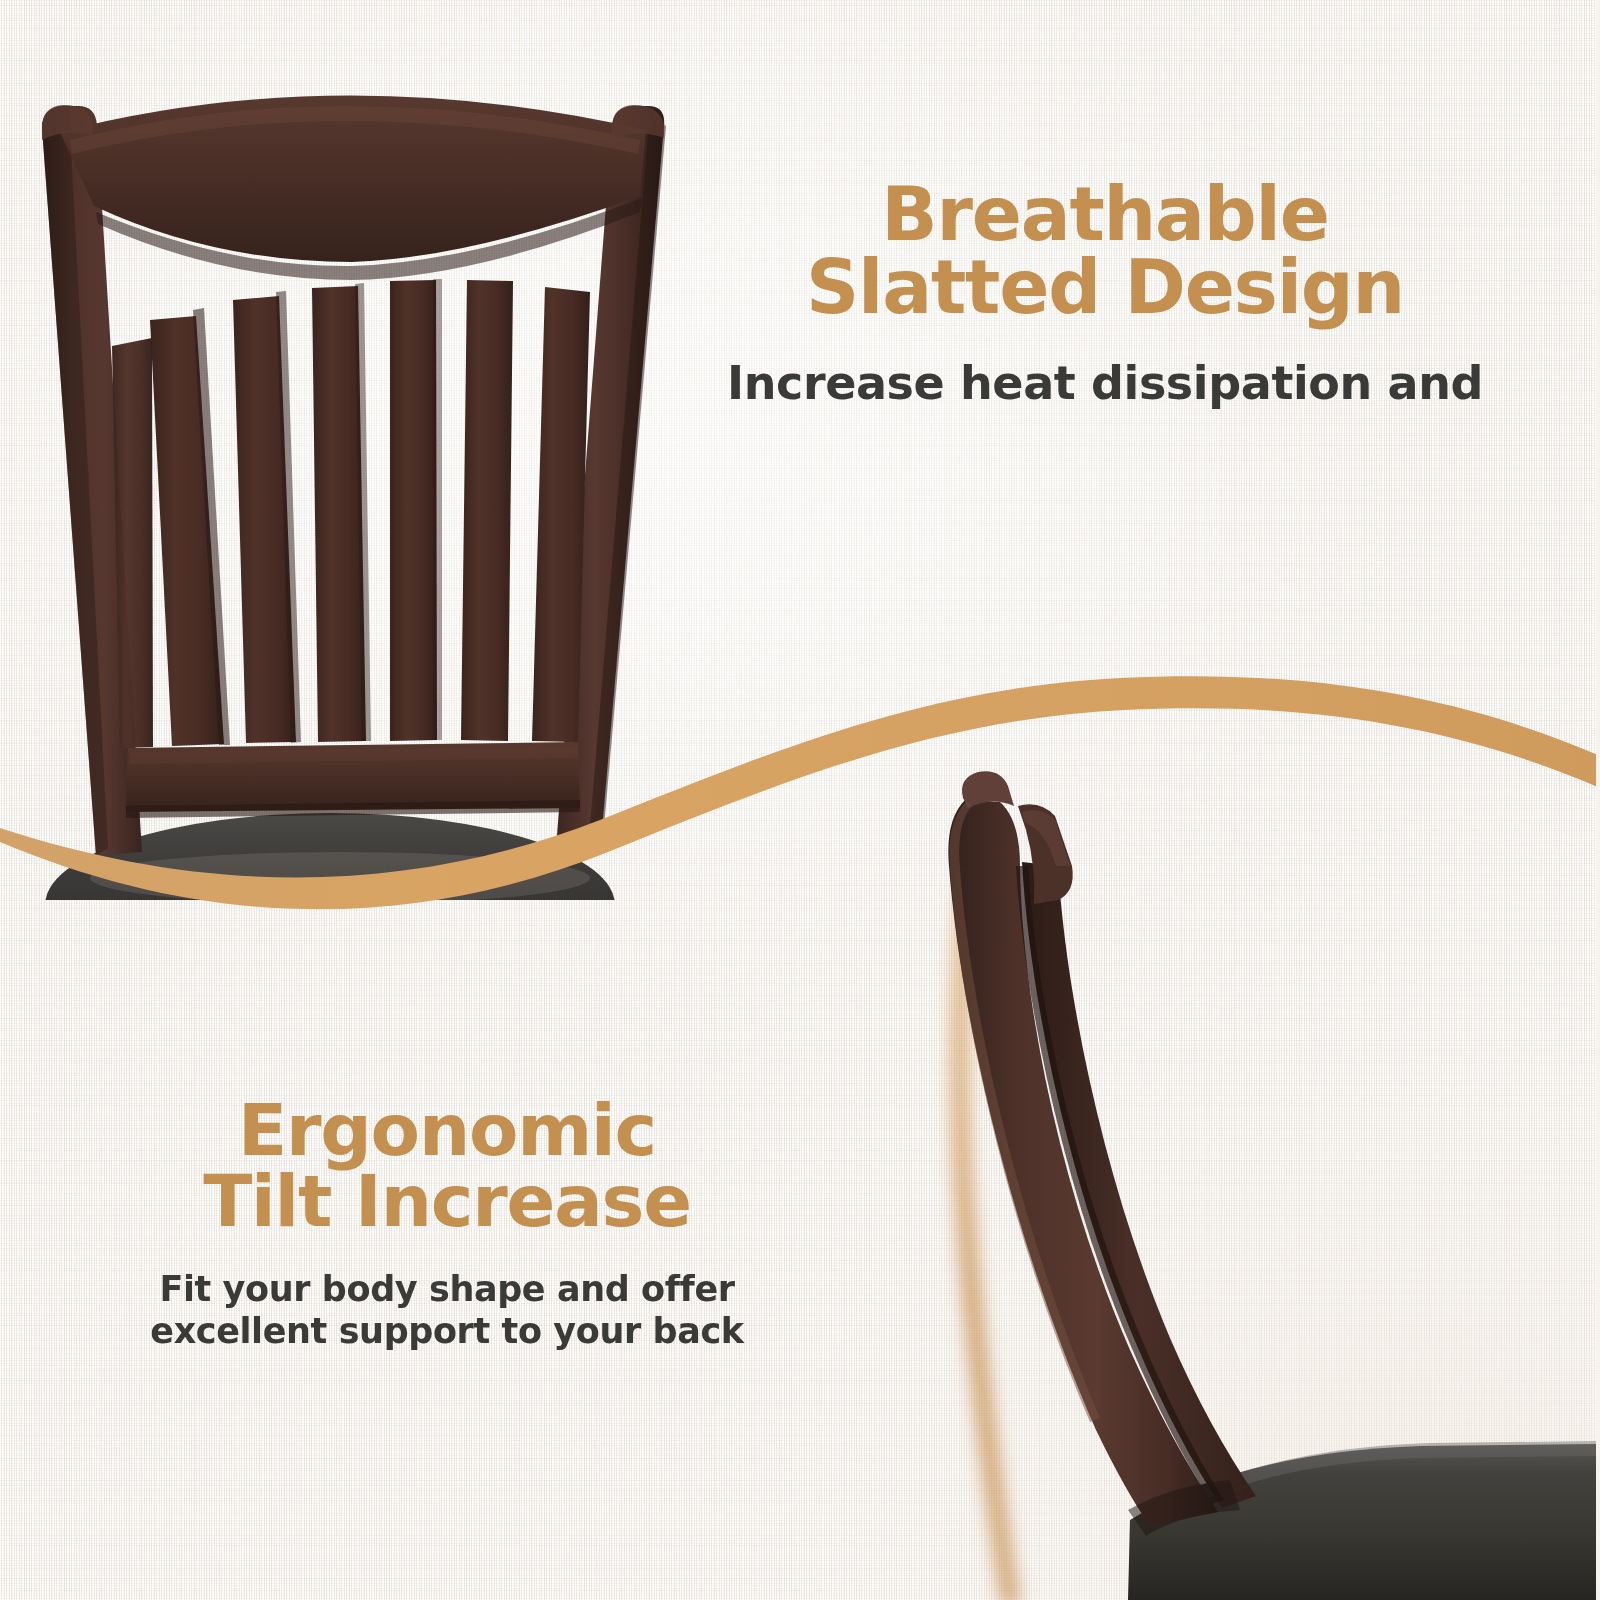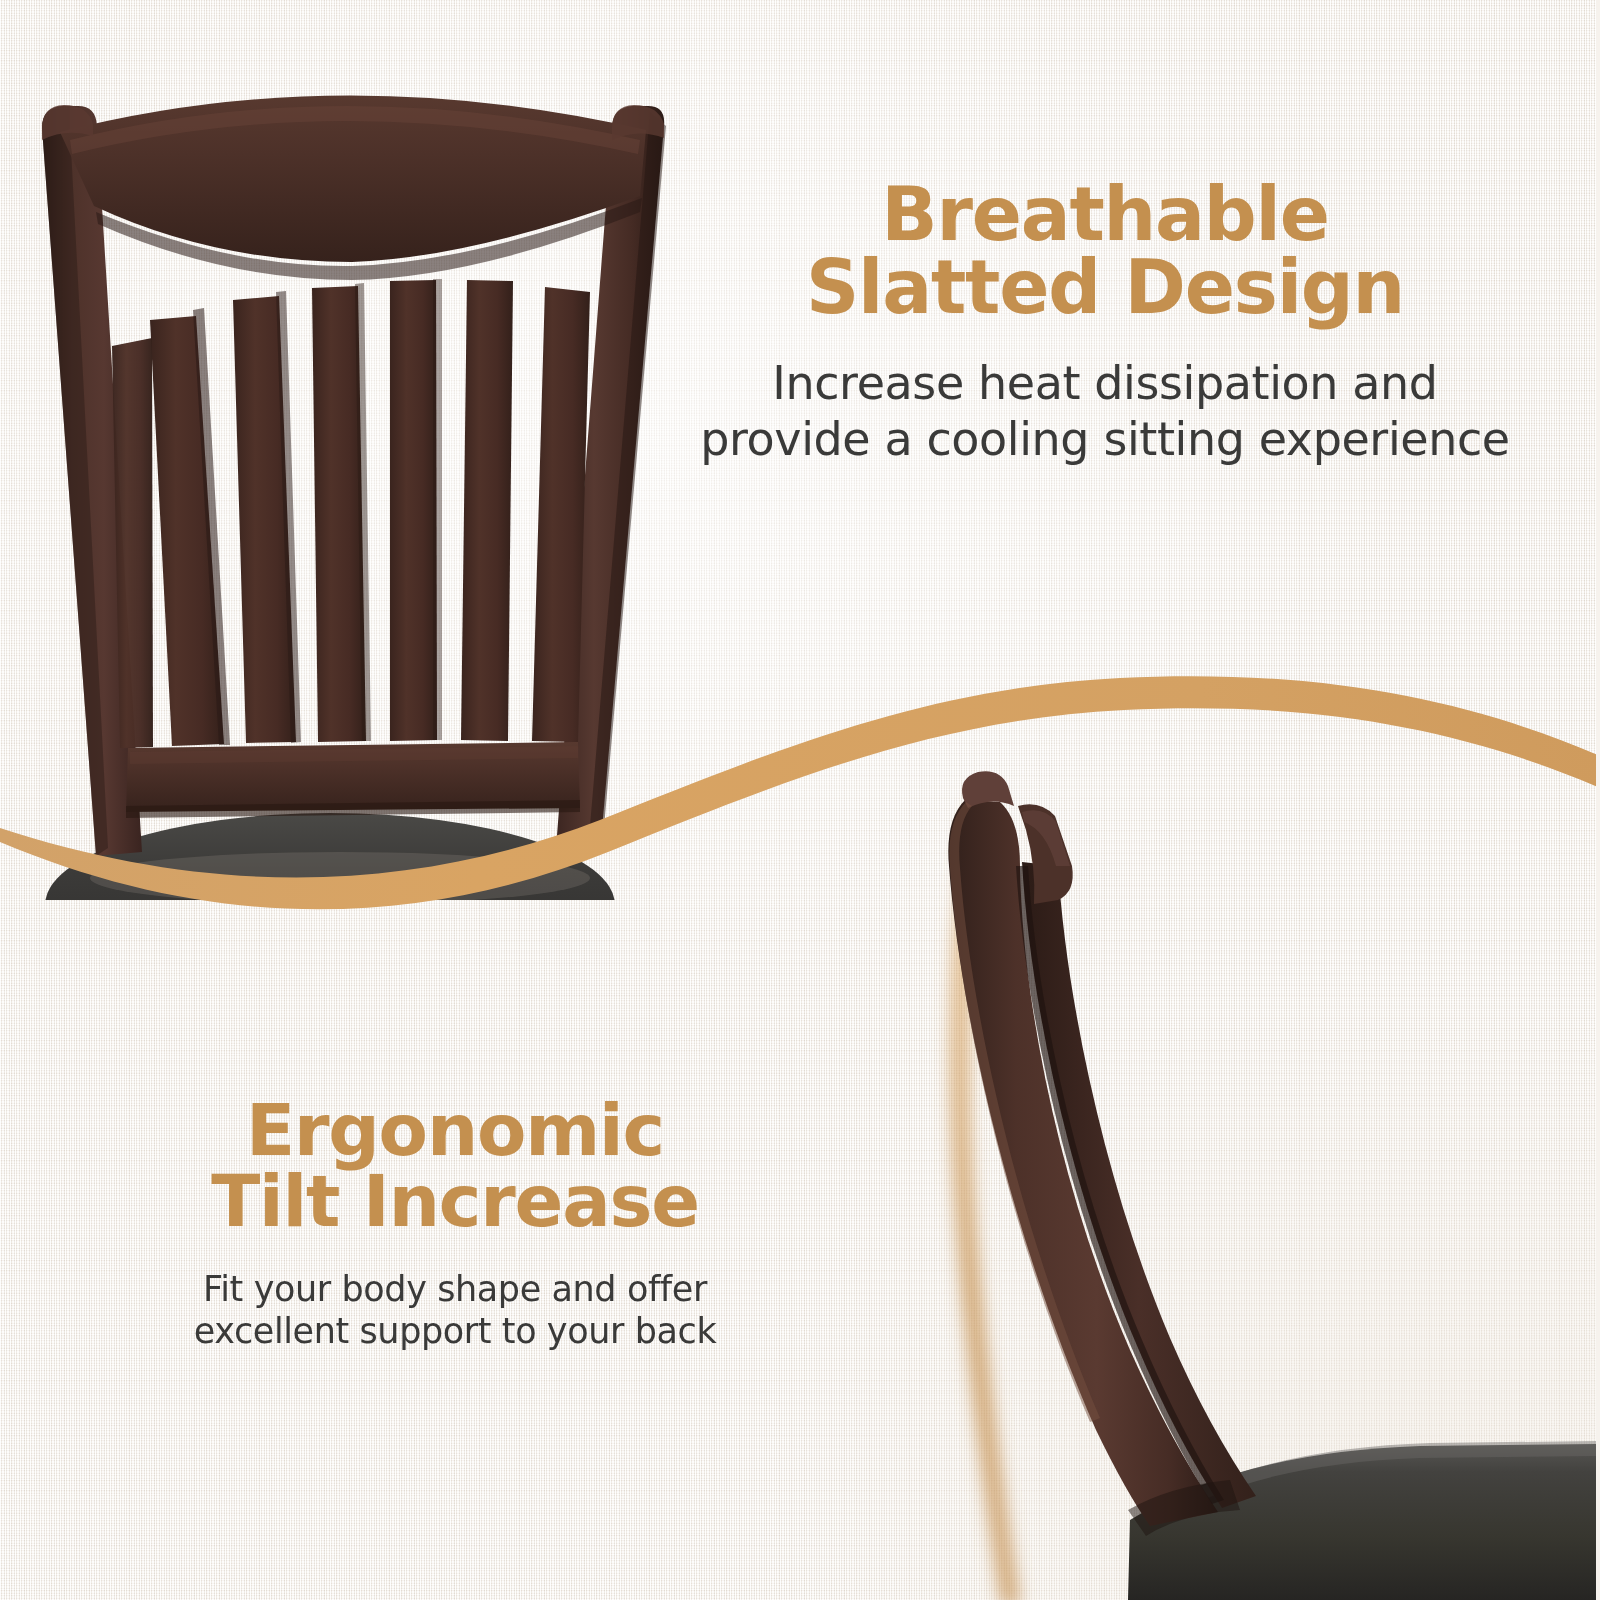--- a/index.html
+++ b/index.html
@@ -44,36 +44,36 @@
       radial-gradient(ellipse 1100px 800px at 40% 28%, rgba(255,255,255,.55), rgba(255,255,255,0) 70%),
       radial-gradient(ellipse 900px 700px at 88% 92%, rgba(240,233,223,.45), rgba(255,255,255,0) 70%);
   }
 
   
   .layer{position:absolute;left:0;top:0;width:1600px;height:1600px;}
 
   
   .txt-block{position:absolute;}
   #top-text{ left:640px; top:178px; width:930px; text-align:center; }
-  #bottom-text{ left:40px; top:1095px; width:830px; text-align:center; }
+  #bottom-text{ left:32px; top:1095px; width:830px; text-align:center; }
 
   .headline{
     color:#c4904f;
     font-family:"DejaVu Sans", sans-serif;
     font-weight:bold;
     font-size:74px;
     line-height:0.99;
     letter-spacing:-1.2px;
     margin:0;
     white-space:nowrap;
   }
   .subline{
     color:#3a3a39;
     font-family:"DejaVu Sans", sans-serif;
-    font-weight:normal;
+    font-weight:bold;
     font-size:46px;
     line-height:1.22;
     letter-spacing:-0.4px;
     margin:0;
     white-space:nowrap;
   }
   .headline-wrap{margin-bottom:30px;}
   #bottom-text .headline{font-size:72px;}
   #bottom-text .subline{font-size:35px;}
 </style>
@@ -299,21 +299,20 @@
              C 424 926, 218 934, 0 842
              Z" fill="url(#waveGrad)"></path>
   </svg>
 
   <div class="txt-block" id="top-text">
     <div class="headline-wrap">
       <div class="headline">Breathable</div>
       <div class="headline">Slatted Design</div>
     </div>
     <div class="subline">Increase heat dissipation and</div>
-    <div class="subline">provide a cooling sitting experience</div>
   </div>
 
   <div class="txt-block" id="bottom-text">
     <div class="headline-wrap">
       <div class="headline">Ergonomic</div>
       <div class="headline">Tilt Increase</div>
     </div>
     <div class="subline">Fit your body shape and offer</div>
     <div class="subline">excellent support to your back</div>
   </div>

